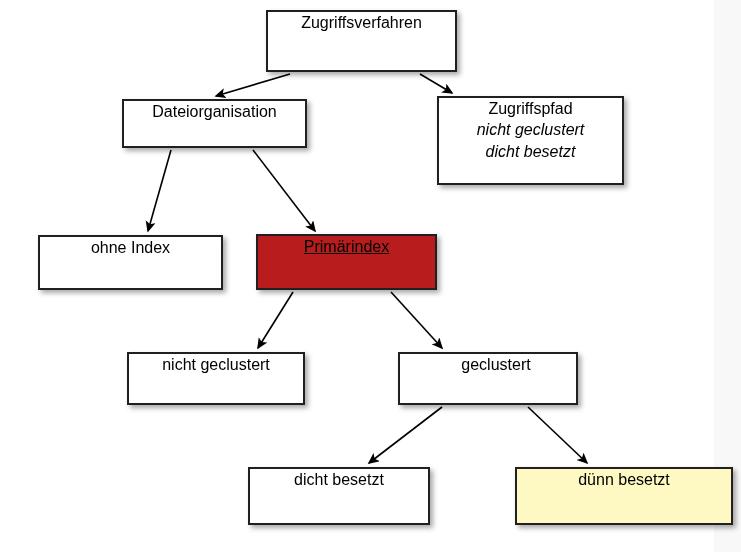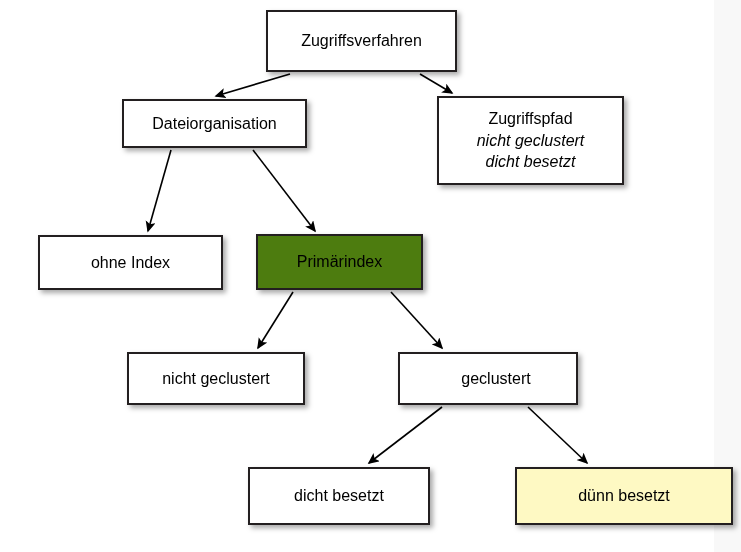--- a/index.html
+++ b/index.html
@@ -36,21 +36,21 @@
     width: 741px;
     height: 552px;
     pointer-events: none;
   }
   .node {
     position: absolute;
     box-sizing: border-box;
     background: #ffffff;
     border: 2px solid #231f20;
     display: flex;
-    align-items: center;
+    align-items: flex-start;
     justify-content: center;
     text-align: center;
     color: #000000;
     font-size: 16px;
     line-height: 1.34;
     box-shadow: 3px 3px 5px rgba(0,0,0,0.34);
     z-index: 2;
   }
   .node .lines {
     display: block;
@@ -105,21 +105,21 @@
           <span class="line">Zugriffspfad</span>
           <span class="line italic">nicht geclustert</span>
           <span class="line italic">dicht besetzt</span>
         </span>
       </div>
       <div class="node" style="left: 30px; top: 235px; width: 185px; height: 55px; border-color: rgb(35, 31, 32); background: rgb(255, 255, 255); margin-left: 8px;">
         <span class="lines">
           <span class="line">ohne Index</span>
         </span>
       </div>
-      <div class="node" style="left: 256px; top: 234px; width: 167px; height: 56px; border-color: rgb(35, 31, 32); background: #4d7c0f;">
+      <div class="node" style="left: 256px; top: 234px; width: 181px; height: 56px; border-color: rgb(35, 31, 32); background: #b91c1c; text-decoration: underline;">
         <span class="lines">
           <span class="line">Primärindex</span>
         </span>
       </div>
       <div class="node" style="left: 127px; top: 352px; width: 178px; height: 53px; border-color: rgb(35, 31, 32); background: rgb(255, 255, 255);">
         <span class="lines">
           <span class="line">nicht geclustert</span>
         </span>
       </div>
       <div class="node" style="left: 398px; top: 352px; width: 180px; height: 53px; border-color: rgb(35, 31, 32); background: rgb(255, 255, 255); padding-left: 16px;">

